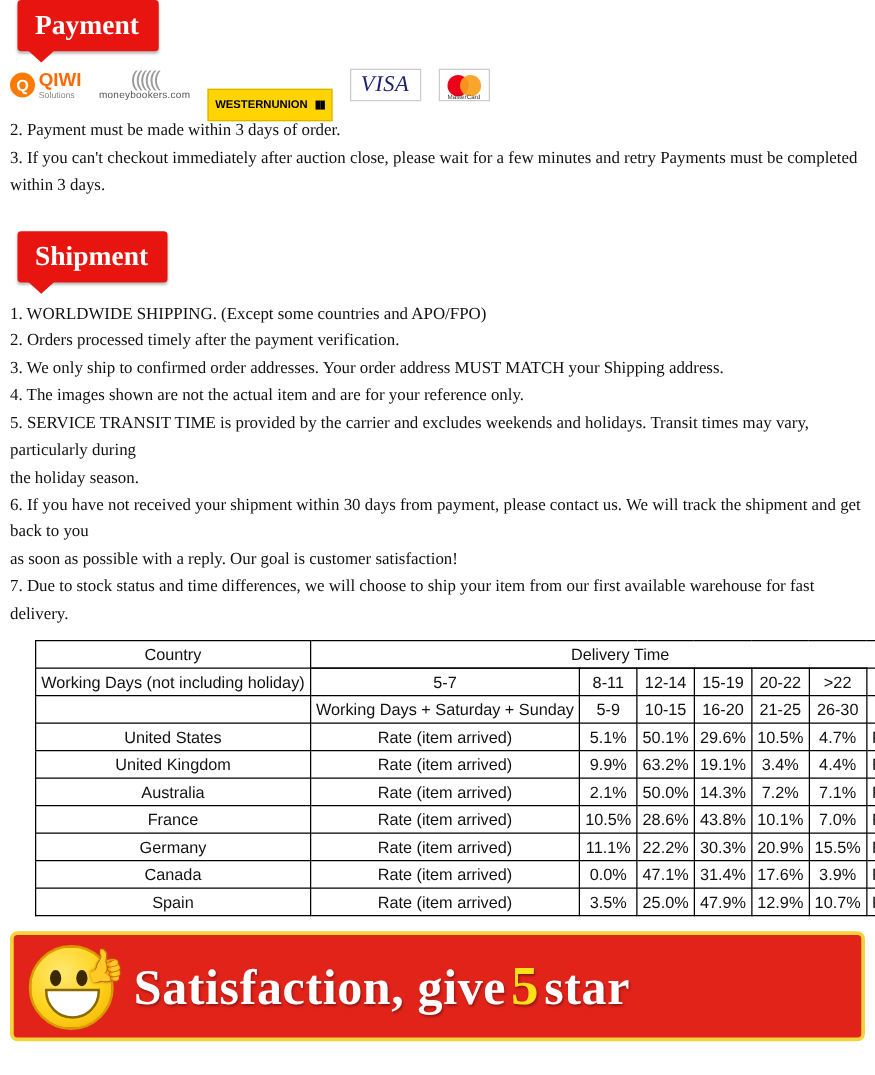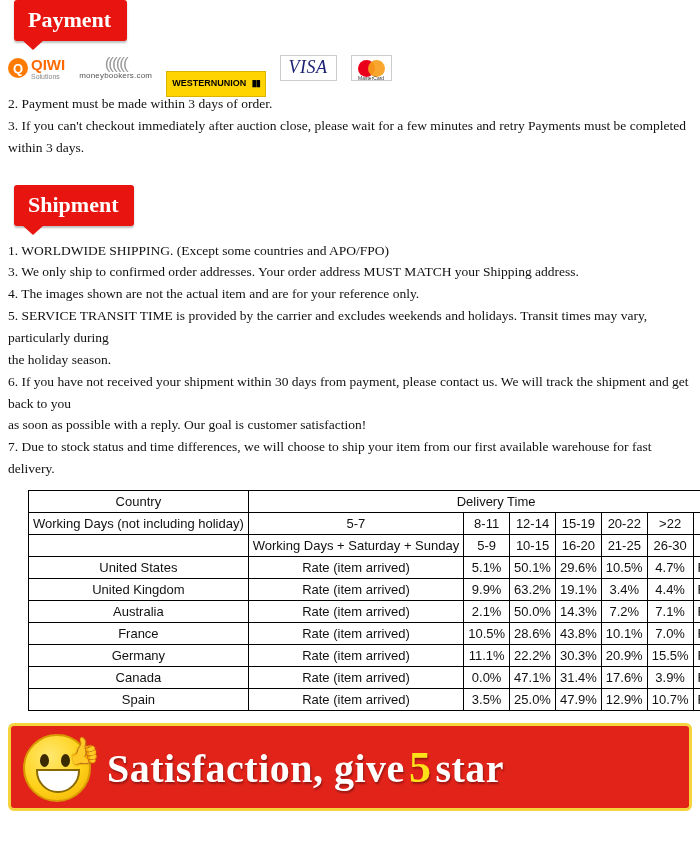--- a/index.html
+++ b/index.html
@@ -310,20 +310,21 @@
 
   <div class="spacer-md"></div>
 
   <div class="banner-wrap">
     <div class="banner">Shipment</div>
     <div class="banner-tail"></div>
   </div>
 
   <div class="lines" style="padding-top:14px;">
     <p class="line">1. WORLDWIDE SHIPPING. (Except some countries and APO/FPO)</p>
+    <p class="line">2. Orders processed timely after the payment verification.</p>
     <p class="line">3. We only ship to confirmed order addresses. Your order address MUST MATCH your Shipping address.</p>
     <p class="line">4. The images shown are not the actual item and are for your reference only.</p>
     <p class="line">5. SERVICE TRANSIT TIME is provided by the carrier and excludes weekends and holidays. Transit times may vary, particularly during</p>
     <p class="line">the holiday season.</p>
     <p class="line">6. If you have not received your shipment within 30 days from payment, please contact us. We will track the shipment and get back to you</p>
     <p class="line">as soon as possible with a reply. Our goal is customer satisfaction!</p>
     <p class="line">7. Due to stock status and time differences, we will choose to ship your item from our first available warehouse for fast delivery.</p>
   </div>
 
   <div class="table-wrap">

